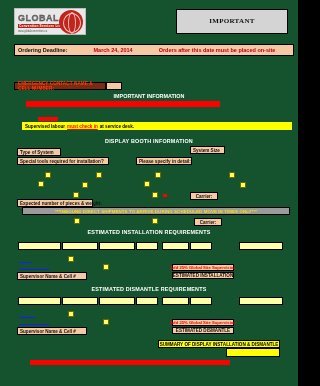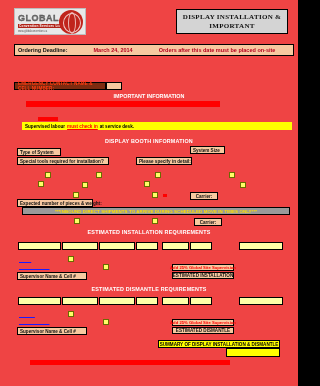--- a/index.html
+++ b/index.html
@@ -1,18 +1,18 @@
 <!DOCTYPE html>
 <html><head>
 <meta charset="utf-8">
 <style>
   html,body{margin:0;padding:0;background:#000;}
   body{width:298px;height:386px;position:relative;overflow:hidden;
        font-family:"Liberation Sans",sans-serif;color:#000;}
-  .pg{position:absolute;inset:0;background:#ef4444;}
+  .pg{position:absolute;inset:0;background:#14532d;}
   .abs{position:absolute;box-sizing:border-box;}
 
   
   .logo{left:14px;top:8px;width:72px;height:27px;background:#e8e8e8;
         border:1px solid #bdbdbd;overflow:hidden;}
   .logo-word{position:absolute;left:3px;top:4px;font-size:9px;font-weight:bold;
         letter-spacing:.5px;color:#6f6f6f;-webkit-text-stroke:0.3px #4a4a4a;}
   .logo-sub{position:absolute;left:3px;top:15px;font-size:3.2px;font-weight:bold;
         color:#fff;background:#b02318;padding:0 1px;letter-spacing:.2px;}
   .logo-url{position:absolute;left:3px;top:21px;font-size:2.6px;color:#555;}
@@ -88,21 +88,20 @@
 <div class="pg">
 
   <div class="abs logo">
     <span class="logo-word">GLOBAL</span>
     <span class="logo-sub">Convention Services Ltd.</span>
     <span class="logo-url">www.globalconvention.ca</span>
     <span class="globe"></span>
   </div>
 
   <div class="abs title-box">
-    <span>DISPLAY INSTALLATION &amp;</span>
     <span>IMPORTANT</span>
   </div>
 
   <div class="abs deadline">
     <span class="dl-lbl">Ordering Deadline:</span>
     <span class="dl-date">March 24, 2014</span>
     <span class="dl-note">Orders after this date must be placed on-site</span>
   </div>
 
   <div class="abs emg" style="left:14px;top:82px;width:92px;">

